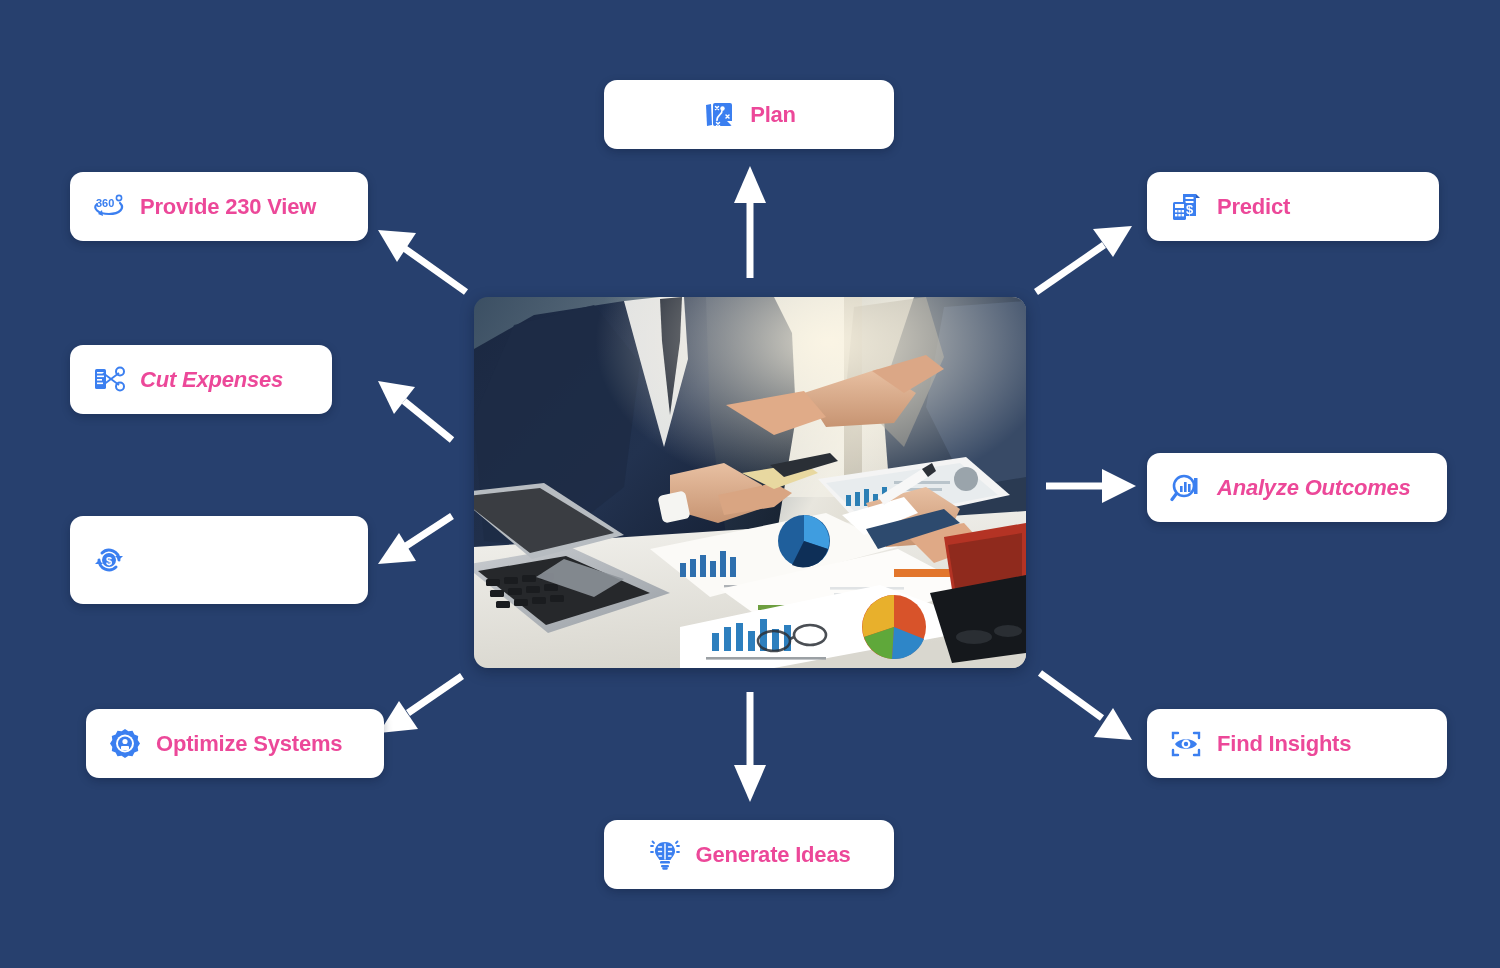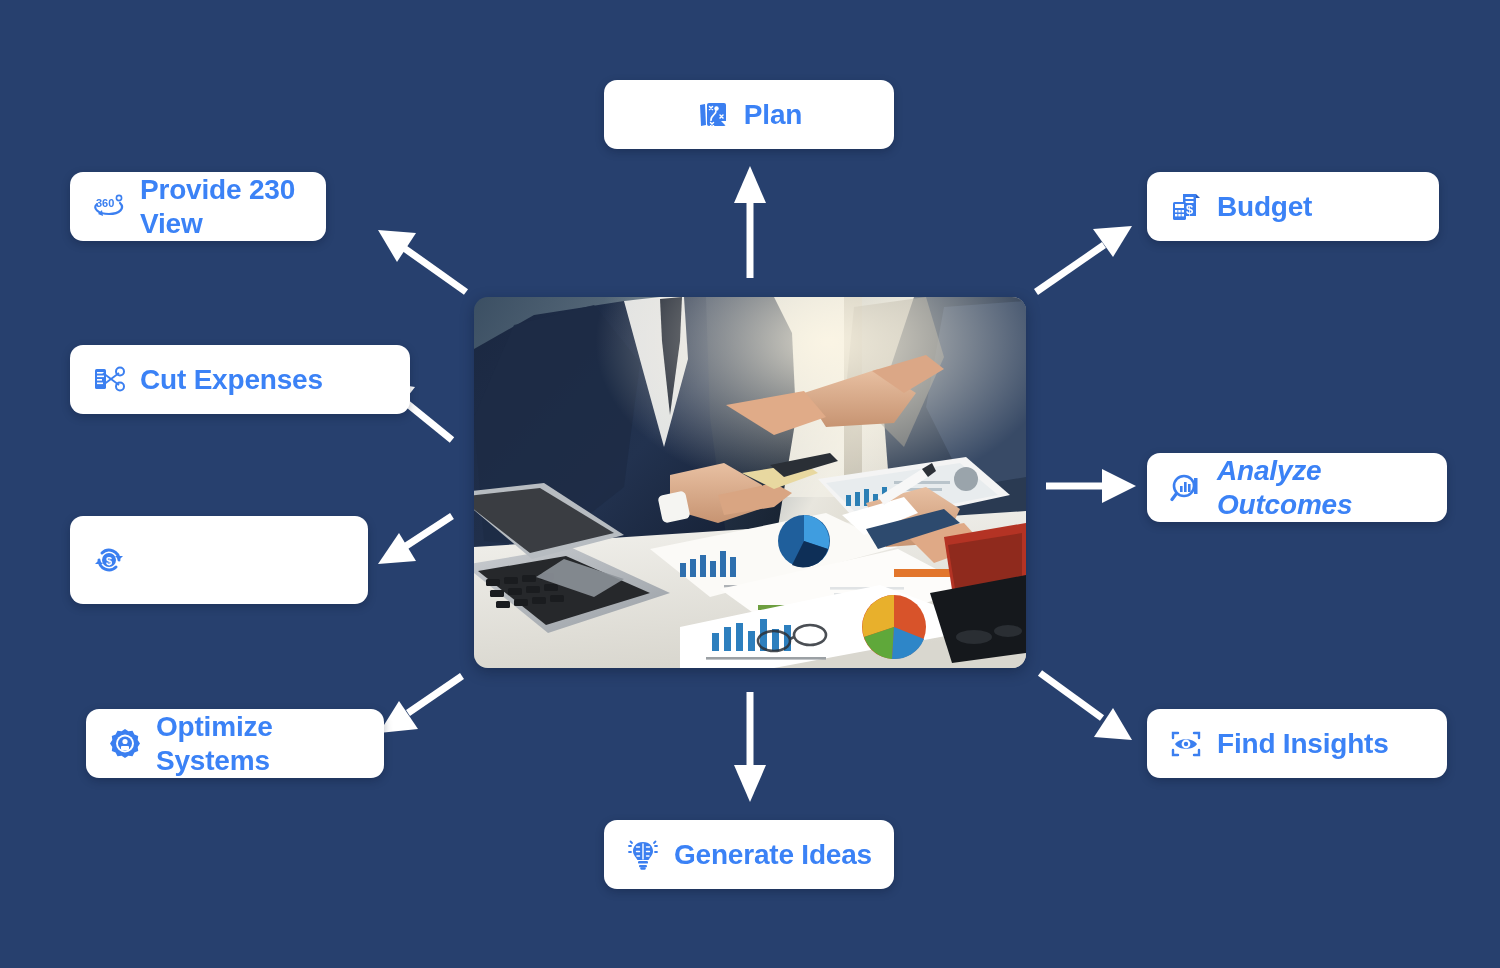--- a/index.html
+++ b/index.html
@@ -22,39 +22,39 @@
     background: #ffffff;
     border-radius: 13px;
     box-shadow: 0 3px 9px rgba(10,20,45,0.30);
     display: flex;
     align-items: center;
     gap: 14px;
     padding: 0 22px;
   }
   .card.center-text { justify-content: center; }
   .card-label {
-    color: #3b82f6;
-    font-size: 28px;
+    color: #ec4899;
+    font-size: 22px;
     font-weight: bold;
     letter-spacing: -0.2px;
     line-height: 1.18;
     white-space: pre-line;
   }
   .icon-wrap {
     flex: 0 0 auto;
     width: 34px; height: 34px;
     display: flex; align-items: center; justify-content: center;
   }
   .icon-wrap svg { display: block; }
 
   
   #card-plan              { left: 604px;  top: 80px;  width: 290px; height: 69px; }
-  #card-provide-360-view  { left: 70px;   top: 172px; width: 256px; height: 69px; }
+  #card-provide-360-view  { left: 70px;   top: 172px; width: 298px; height: 69px; }
   #card-budget            { left: 1147px; top: 172px; width: 292px; height: 69px; }
-  #card-cut-expenses      { left: 70px;   top: 345px; width: 340px; height: 69px; }
+  #card-cut-expenses      { left: 70px;   top: 345px; width: 262px; height: 69px; font-style: italic; }
   #card-predict-cash-flow { left: 70px;   top: 516px; width: 298px; height: 88px; }
   #card-analyze-outcomes  { left: 1147px; top: 453px; width: 300px; height: 69px; font-style: italic; }
   #card-optimize-systems  { left: 86px;   top: 709px; width: 298px; height: 69px; }
   #card-find-insights     { left: 1147px; top: 709px; width: 300px; height: 69px; }
   #card-generate-ideas    { left: 604px;  top: 820px; width: 290px; height: 69px; }
 
   
   #center-photo {
     position: absolute;
     left: 474px; top: 297px;
@@ -356,21 +356,21 @@
         <g fill="#ffffff">
           <rect x="5" y="19" width="2.4" height="2.4"></rect>
             <rect x="8.3" y="19" width="2.4" height="2.4"></rect>
             <rect x="11.6" y="19" width="2.4" height="2.4"></rect>
           <rect x="5" y="23" width="2.4" height="2.4"></rect>
             <rect x="8.3" y="23" width="2.4" height="2.4"></rect>
             <rect x="11.6" y="23" width="2.4" height="2.4"></rect>
         </g>
       </svg>
     </span>
-    <span class="card-label">Budget</span>
+    <span class="card-label">Predict</span>
   </div>
 
   <div class="card" id="card-cut-expenses">
     <span class="icon-wrap">
       <svg width="32" height="28" viewBox="0 0 32 28" xmlns="http://www.w3.org/2000/svg">
         <rect x="2" y="3" width="11" height="20" rx="1.6" fill="#3b7ff0"></rect>
         <g fill="#ffffff">
           <rect x="4" y="6" width="7" height="1.6"></rect>
             <rect x="4" y="9.5" width="7" height="1.6"></rect>
           <rect x="4" y="13" width="5" height="1.6"></rect>

